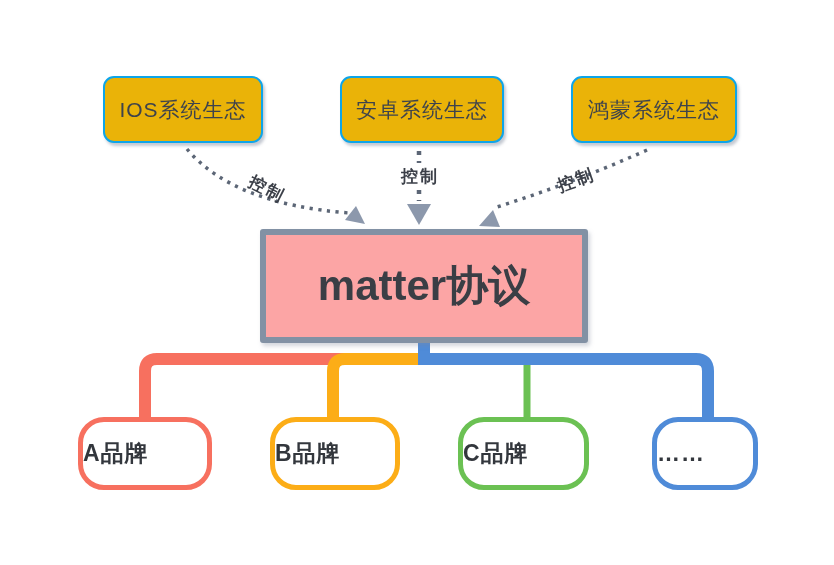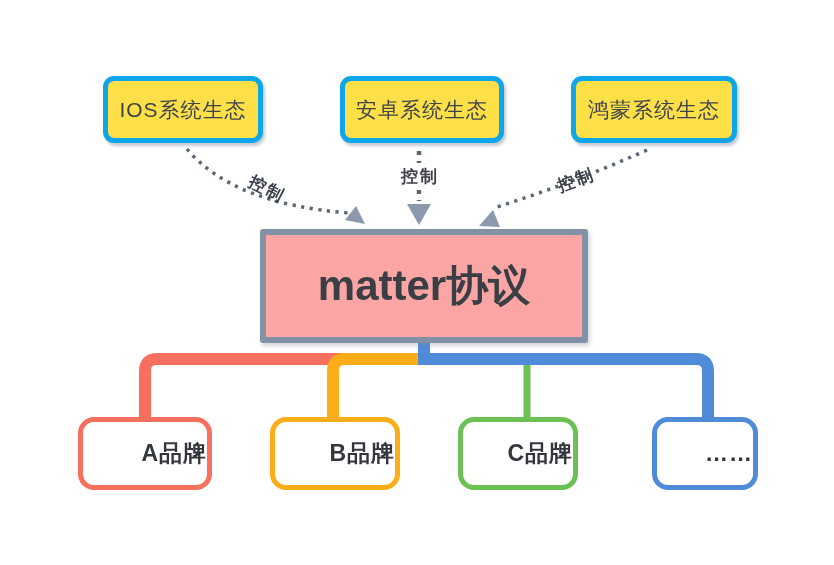--- a/index.html
+++ b/index.html
@@ -9,22 +9,22 @@
     background:#ffffff;
     font-family:"Liberation Sans","DejaVu Sans",sans-serif;
     overflow:hidden;
   }
   .layer{position:absolute;left:0;top:0;}
   
   .eco-box{
     position:absolute;
     box-sizing:border-box;
     height:67px;
-    background:#fde047;
-    border:5px solid #0ea5e9;
+    background:#eab308;
+    border:2px solid #0ea5e9;
     border-radius:11px;
     box-shadow:2px 3px 3px rgba(125,135,155,0.45);
     display:flex;align-items:center;justify-content:center;
     font-size:21px;
     color:#3E434C;
     letter-spacing:1px;
   }
   .eco-ios{left:103px;top:76px;width:160px;}
   .eco-android{left:340px;top:76px;width:164px;}
   .eco-harmony{left:571px;top:76px;width:166px;}
@@ -40,28 +40,28 @@
     display:flex;align-items:center;justify-content:center;
     font-size:42px;font-weight:bold;color:#3A3E45;
   }
   
   .brand-box{
     position:absolute;
     box-sizing:border-box;
     top:417px;height:73px;
     background:#ffffff;
     border:5px solid #999999;
-    border-radius:16px;
-    display:flex;align-items:center;justify-content:flex-end;
+    border-radius:26px;
+    display:flex;align-items:center;justify-content:flex-start;
     font-size:23px;font-weight:bold;color:#33373D;
     letter-spacing:1px;
   }
   .brand-a{left:78px;width:134px;}
   .brand-b{left:270px;width:130px;}
-  .brand-c{left:458px;width:120px;}
+  .brand-c{left:458px;width:131px;}
   .brand-etc{left:652px;width:106px;}
   
   .ctrl-label{
     position:absolute;
     font-size:17px;font-weight:bold;color:#3C4049;
     letter-spacing:2px;
     white-space:nowrap;
     transform:translate(-50%,-50%);
   }
   .ctrl-left{left:267px;top:189px;transform:translate(-50%,-50%) rotate(27deg);}

